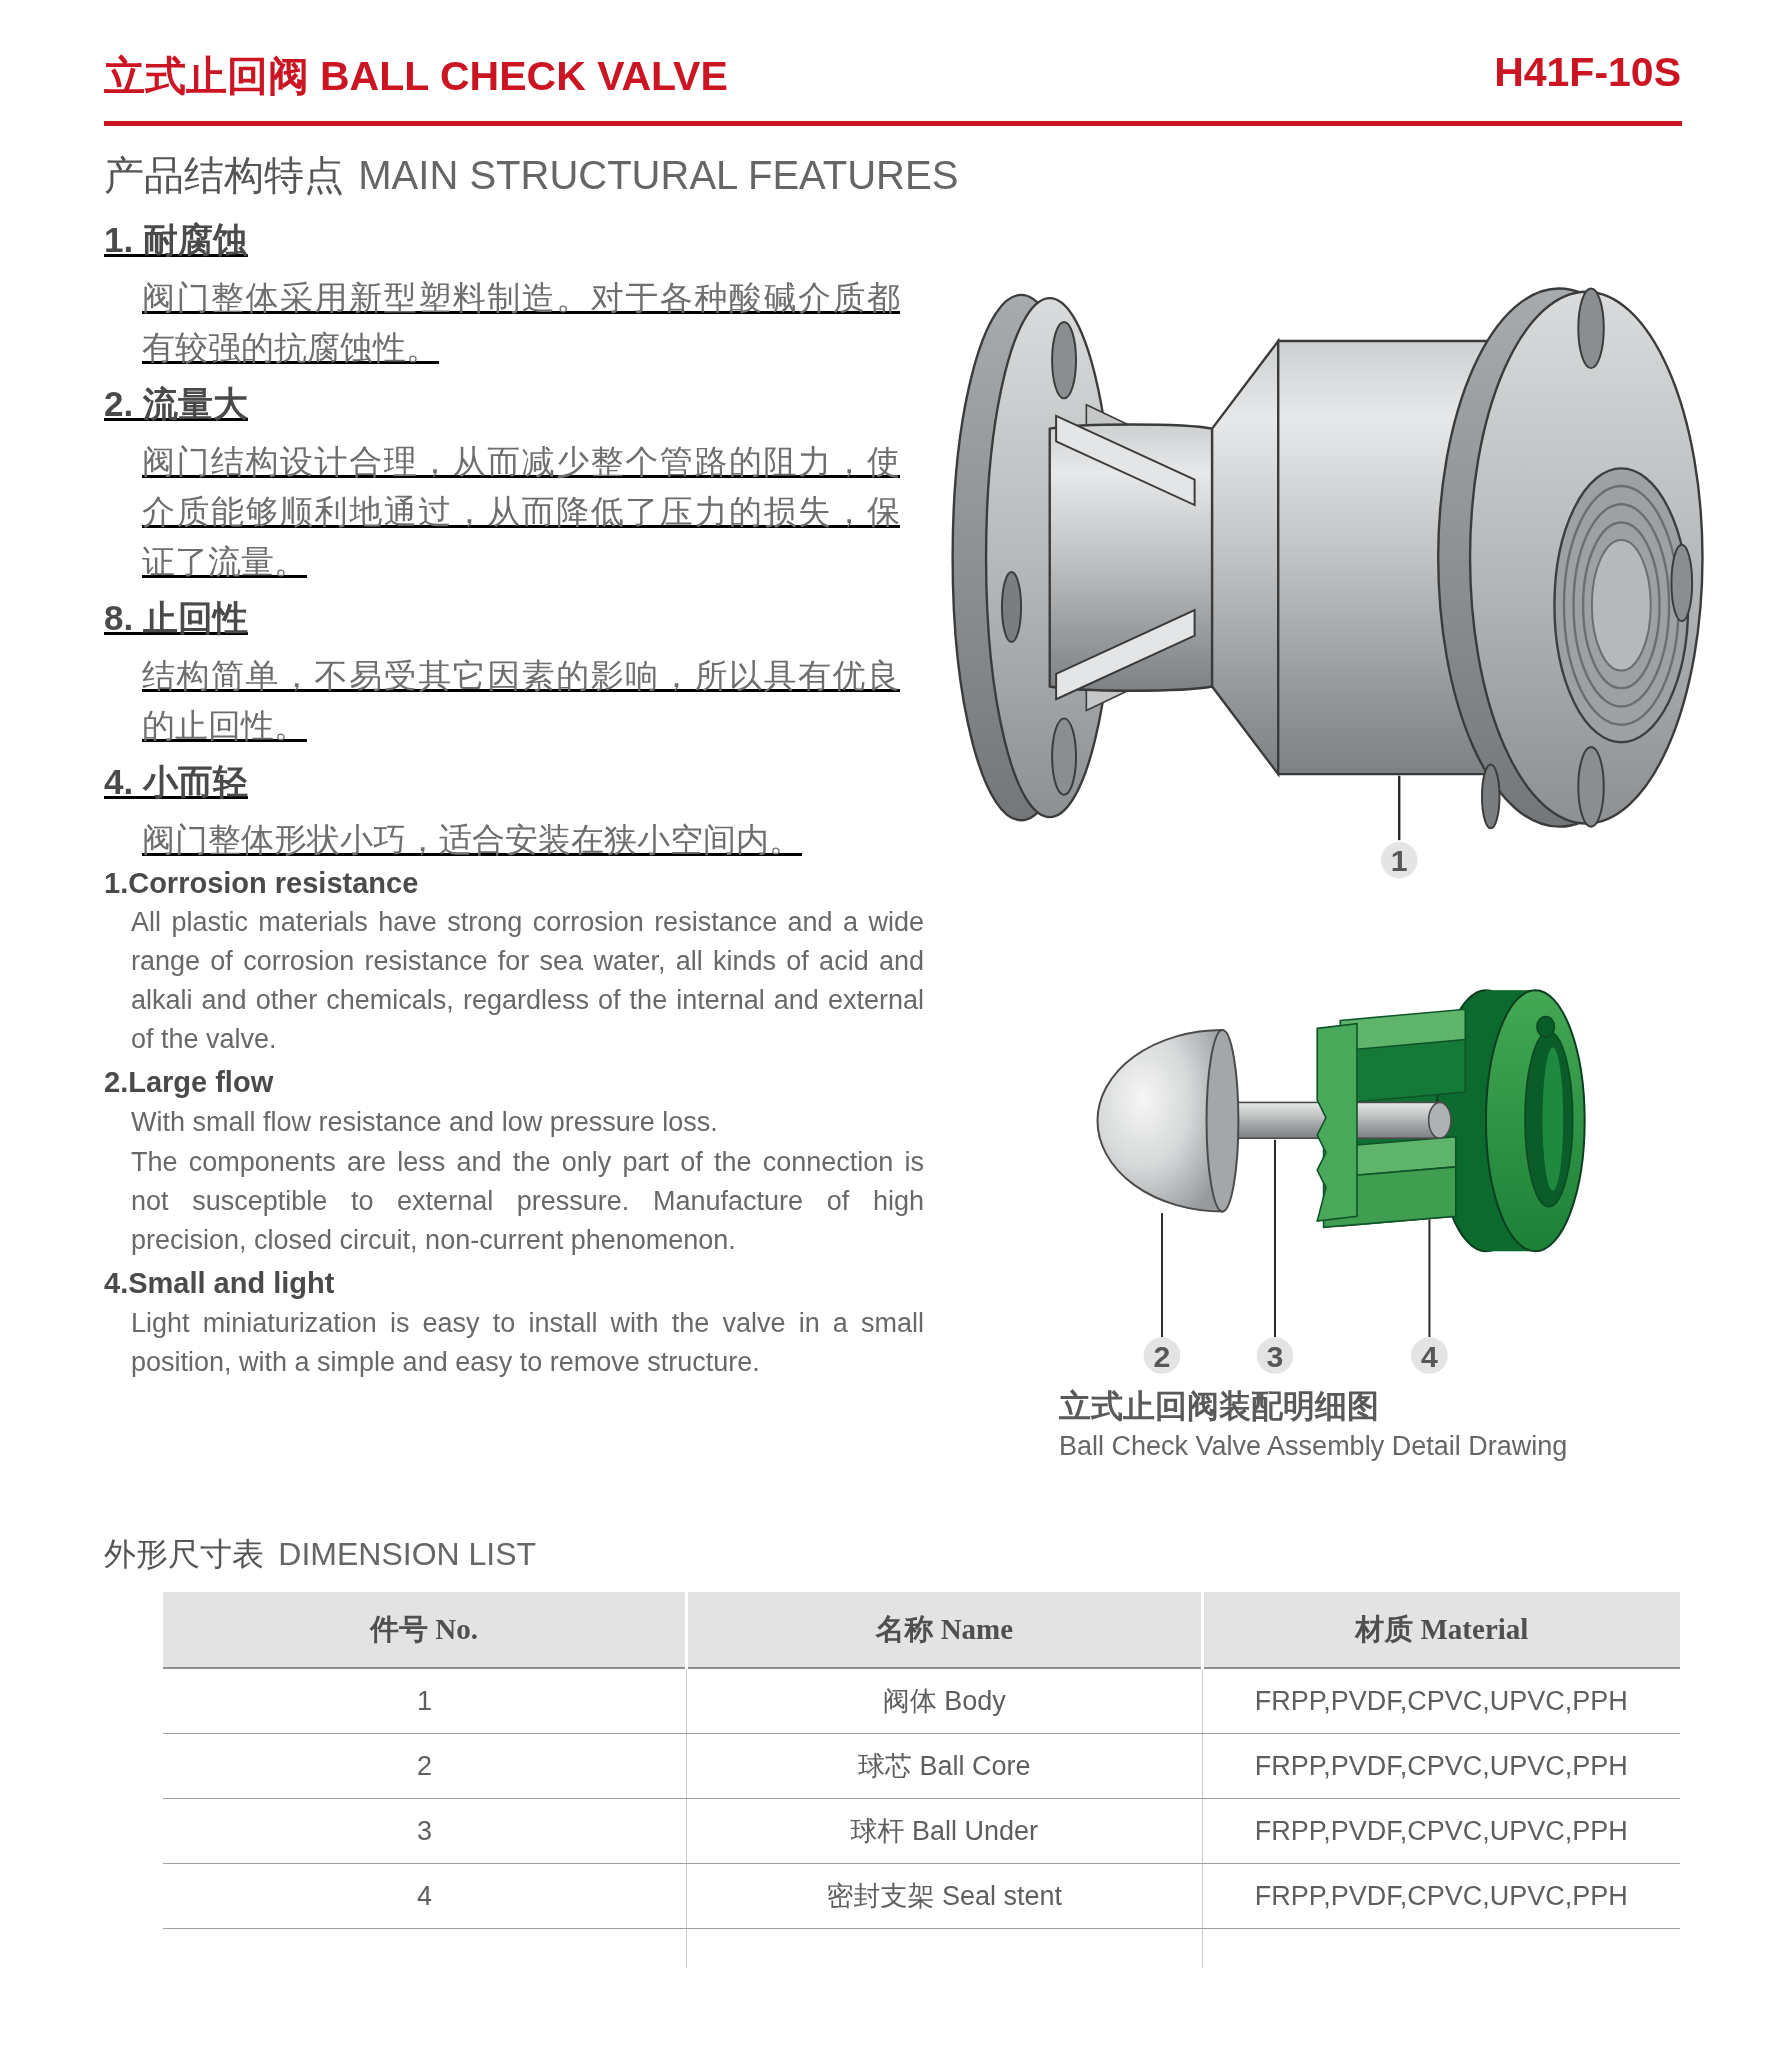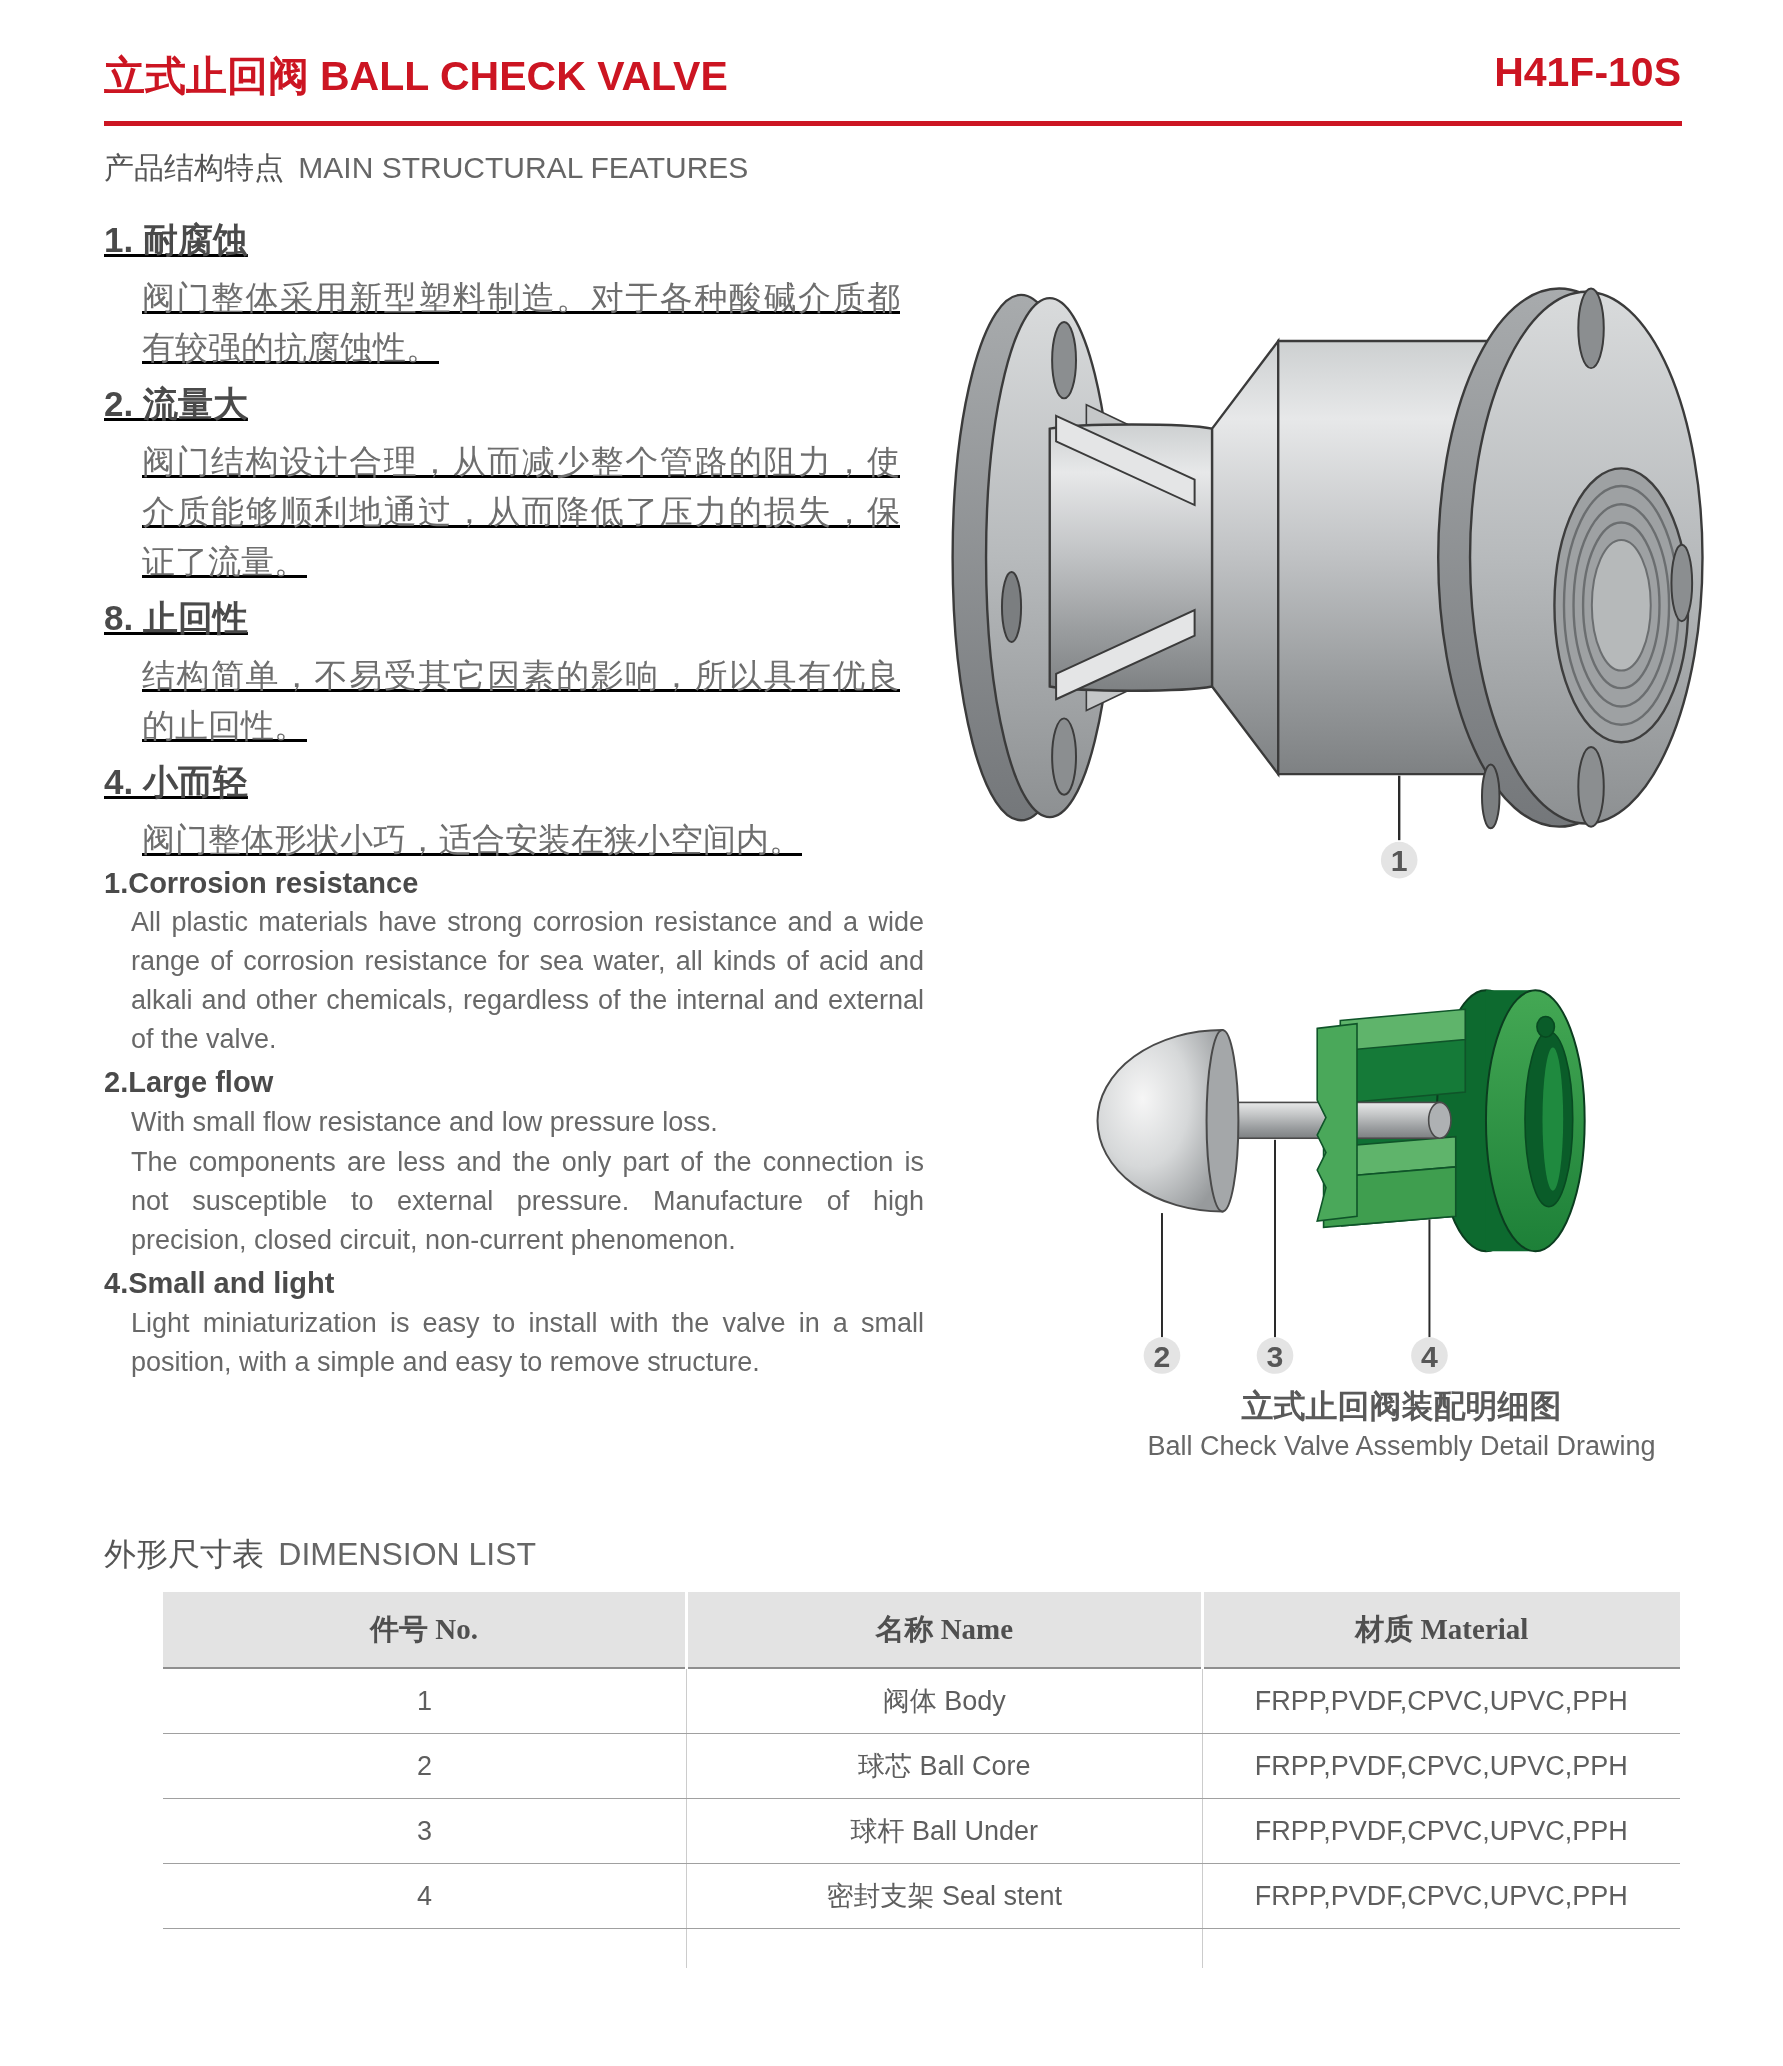--- a/index.html
+++ b/index.html
@@ -5,39 +5,39 @@
   html,body{margin:0;padding:0;background:#ffffff;}
   body{font-family:"Liberation Sans","DejaVu Sans",sans-serif;}
   .page{position:relative;width:1783px;height:2066px;background:#fff;overflow:hidden;}
 
   
   .hdr-title{position:absolute;left:104px;top:49px;font-size:41px;font-weight:bold;color:#cc1522;letter-spacing:0;}
   .hdr-title .zh{margin-right:11px;}
   .hdr-model{position:absolute;right:102px;top:49px;font-size:41px;font-weight:bold;color:#cc1522;}
   .hdr-rule{position:absolute;left:104px;top:121px;width:1578px;height:4.8px;background:#cc1522;}
 
-  .sec-label{position:absolute;left:104px;font-size:30px;color:#555;}
+  .sec-label{position:absolute;left:104px;font-size:40px;color:#555;}
   .sec-label .en{color:#666;margin-left:14.3px;}
   .sec-features{top:148px;}
   .sec-dim{top:1525px;font-size:32px;margin-top:8px;}
 
   
   .feat-zh{position:absolute;left:104px;top:209px;width:796px;text-decoration:underline;}
   .feat-zh h3{margin:8px 0 11px 0;font-size:35px;line-height:45px;font-weight:bold;color:#4a4a4a;}
   .feat-zh p{margin:0 0 8px 0;padding-left:38px;font-size:33px;line-height:50px;color:#6e6e6e;text-align:justify;}
 
   
   .feat-en{position:absolute;left:104px;top:860px;width:820px;}
   .feat-en h3{margin:4.8px 0 1.6px 0;font-size:29px;line-height:37px;font-weight:bold;color:#4a4a4a;}
   .feat-en p{margin:0 0 1.6px 0;padding-left:27px;font-size:27px;line-height:39px;color:#686868;text-align:justify;}
 
   
   .fig-valve{position:absolute;left:916px;top:239px;width:804px;height:669px;}
   .fig-assembly{position:absolute;left:916px;top:979px;width:804px;height:414px;}
-  .fig-caption{position:absolute;left:1059px;top:1385px;width:685px;text-align:center;}
+  .fig-caption{position:absolute;left:1059px;top:1385px;width:685px;}
   .fig-caption .zh{font-size:32px;font-weight:bold;color:#595959;line-height:43px;}
   .fig-caption .en{font-size:27px;color:#666;line-height:37px;}
 
   
   .dim-table{position:absolute;left:163px;top:1592px;width:1517px;border-collapse:collapse;table-layout:fixed;}
   .dim-table th{background:#e3e3e3;height:73px;font-size:29px;font-weight:bold;color:#4f4f4f;border-bottom:2.4px solid #8f8f8f;font-family:Liberation Serif, serif;}
   .dim-table th + th{border-left:3.2px solid #ffffff;}
   .dim-table td{height:62px;text-align:center;font-size:27px;color:#5e5e5e;border-bottom:1.6px solid #a0a0a0;background:#fff;}
   .dim-table td + td{border-left:1.6px solid #cccccc;text-align:center;}
   .dim-table tr.spacer td{height:37px;border-bottom:none;}

